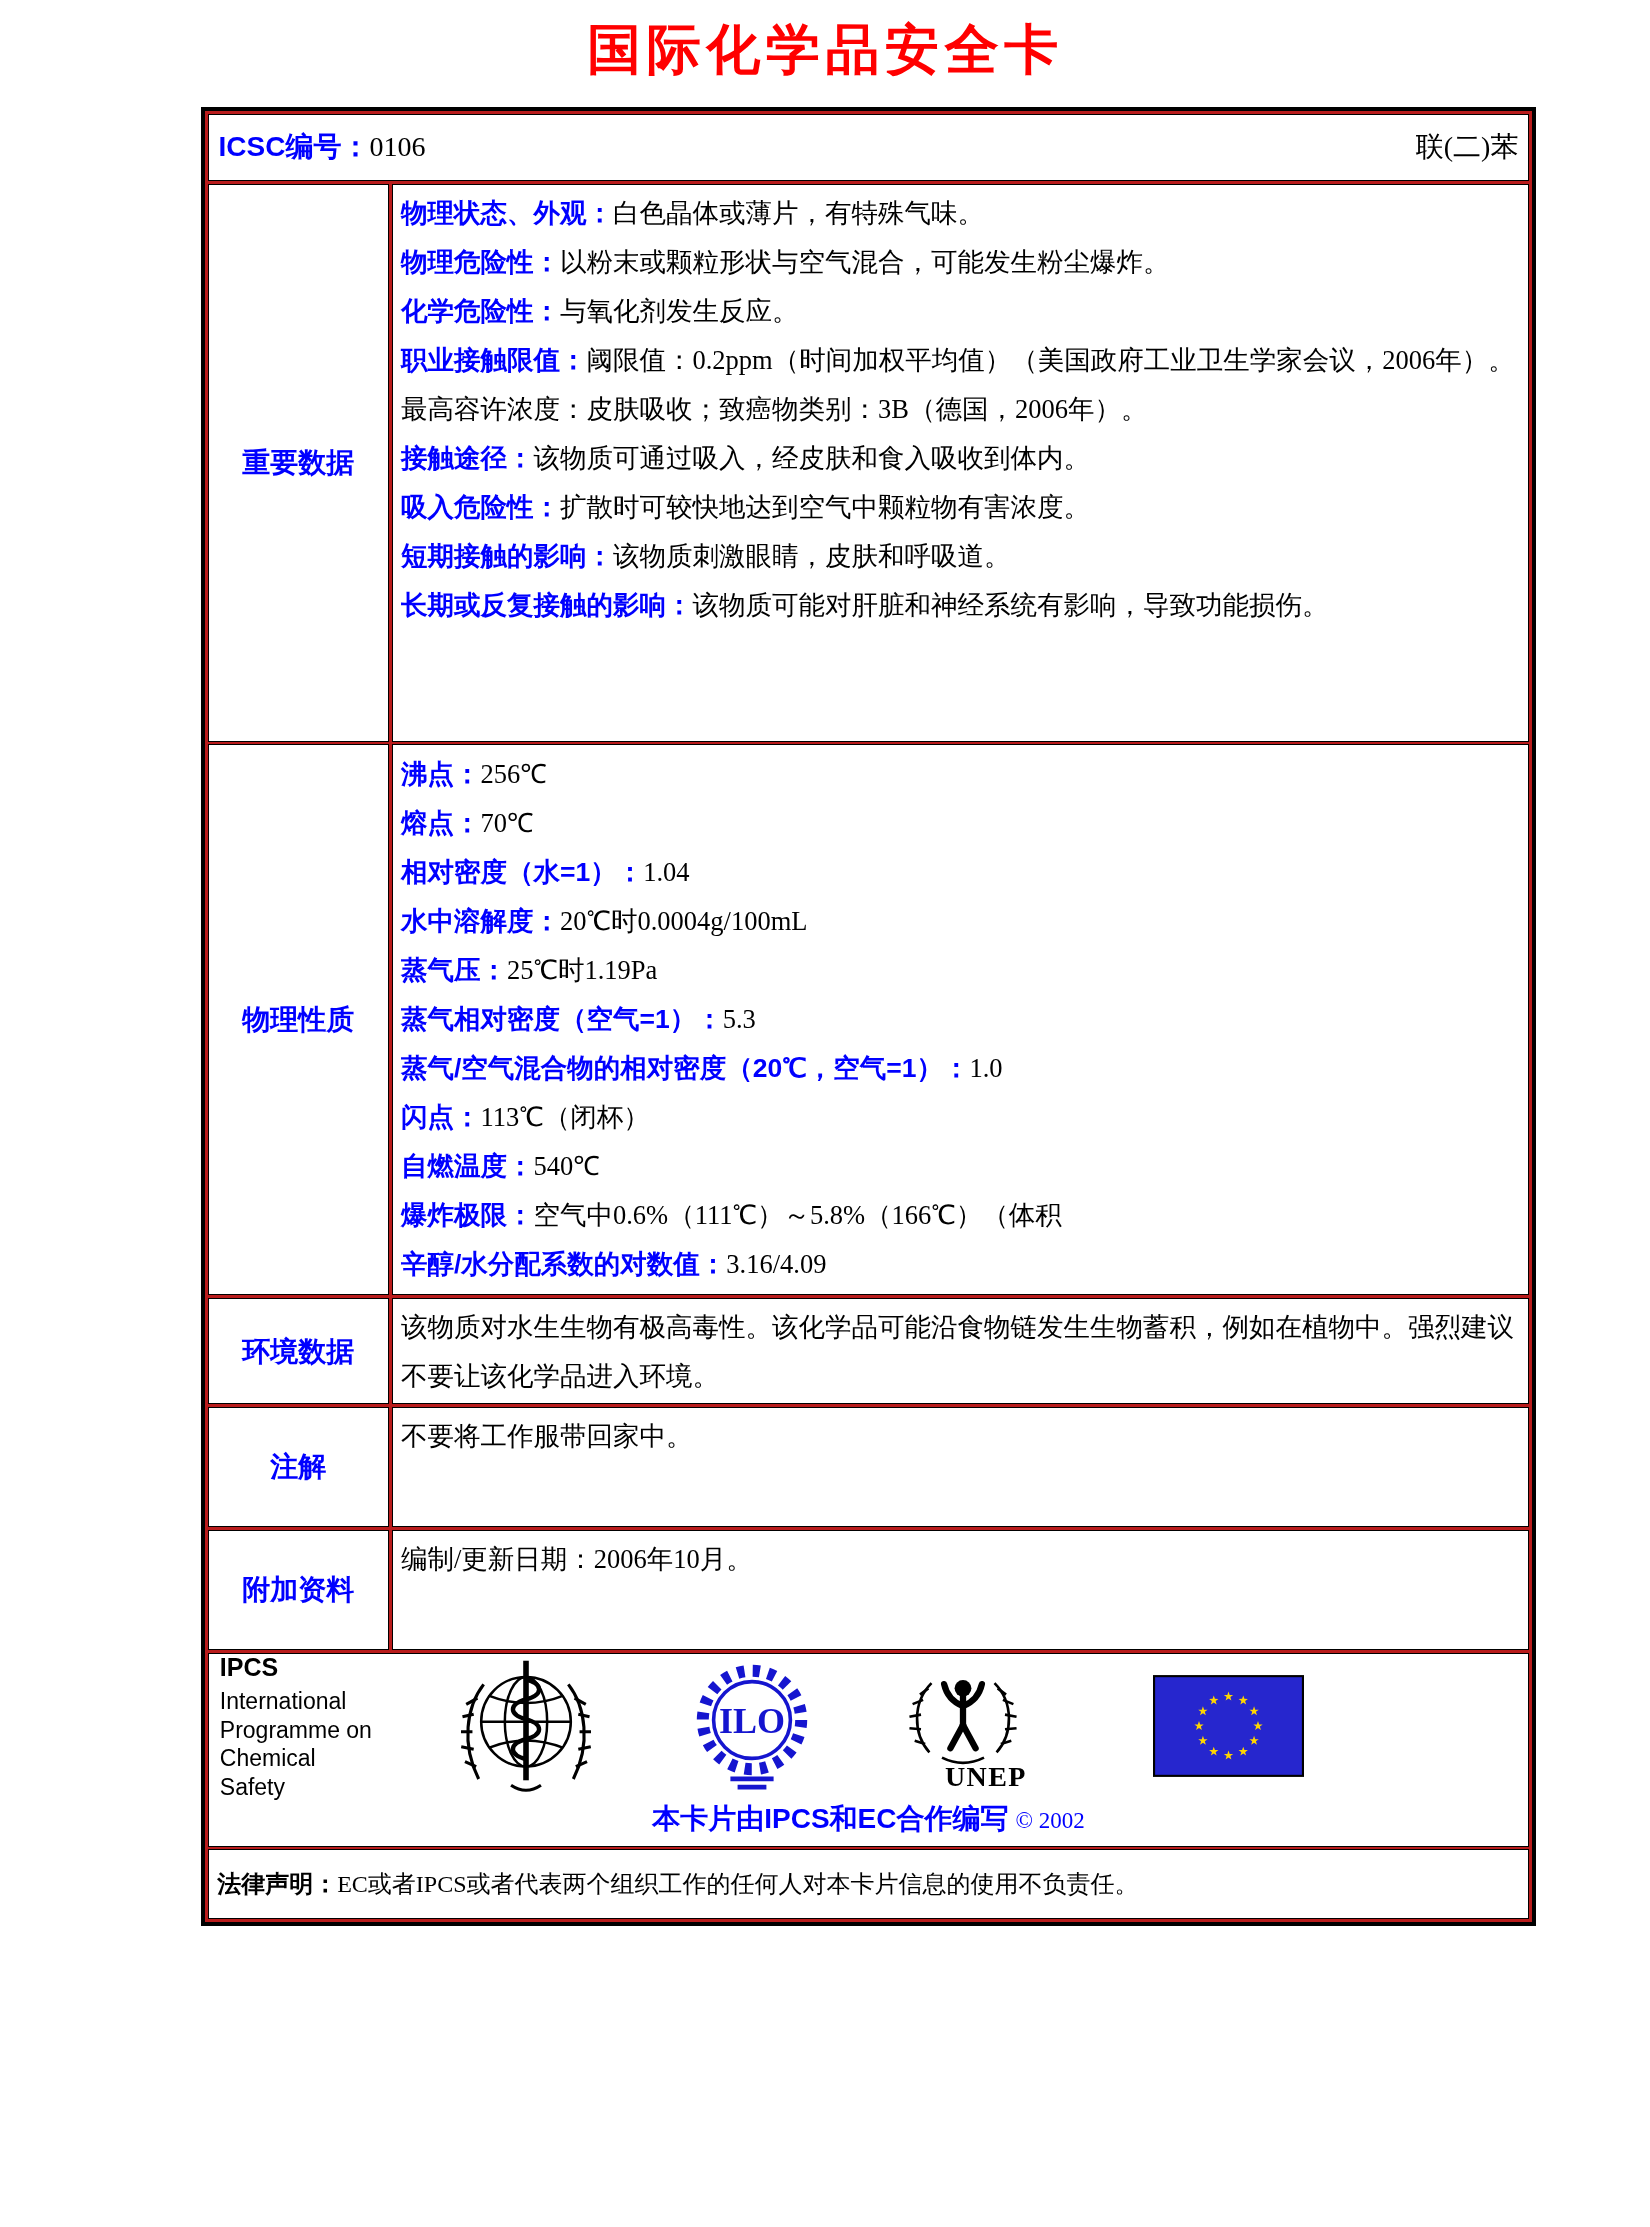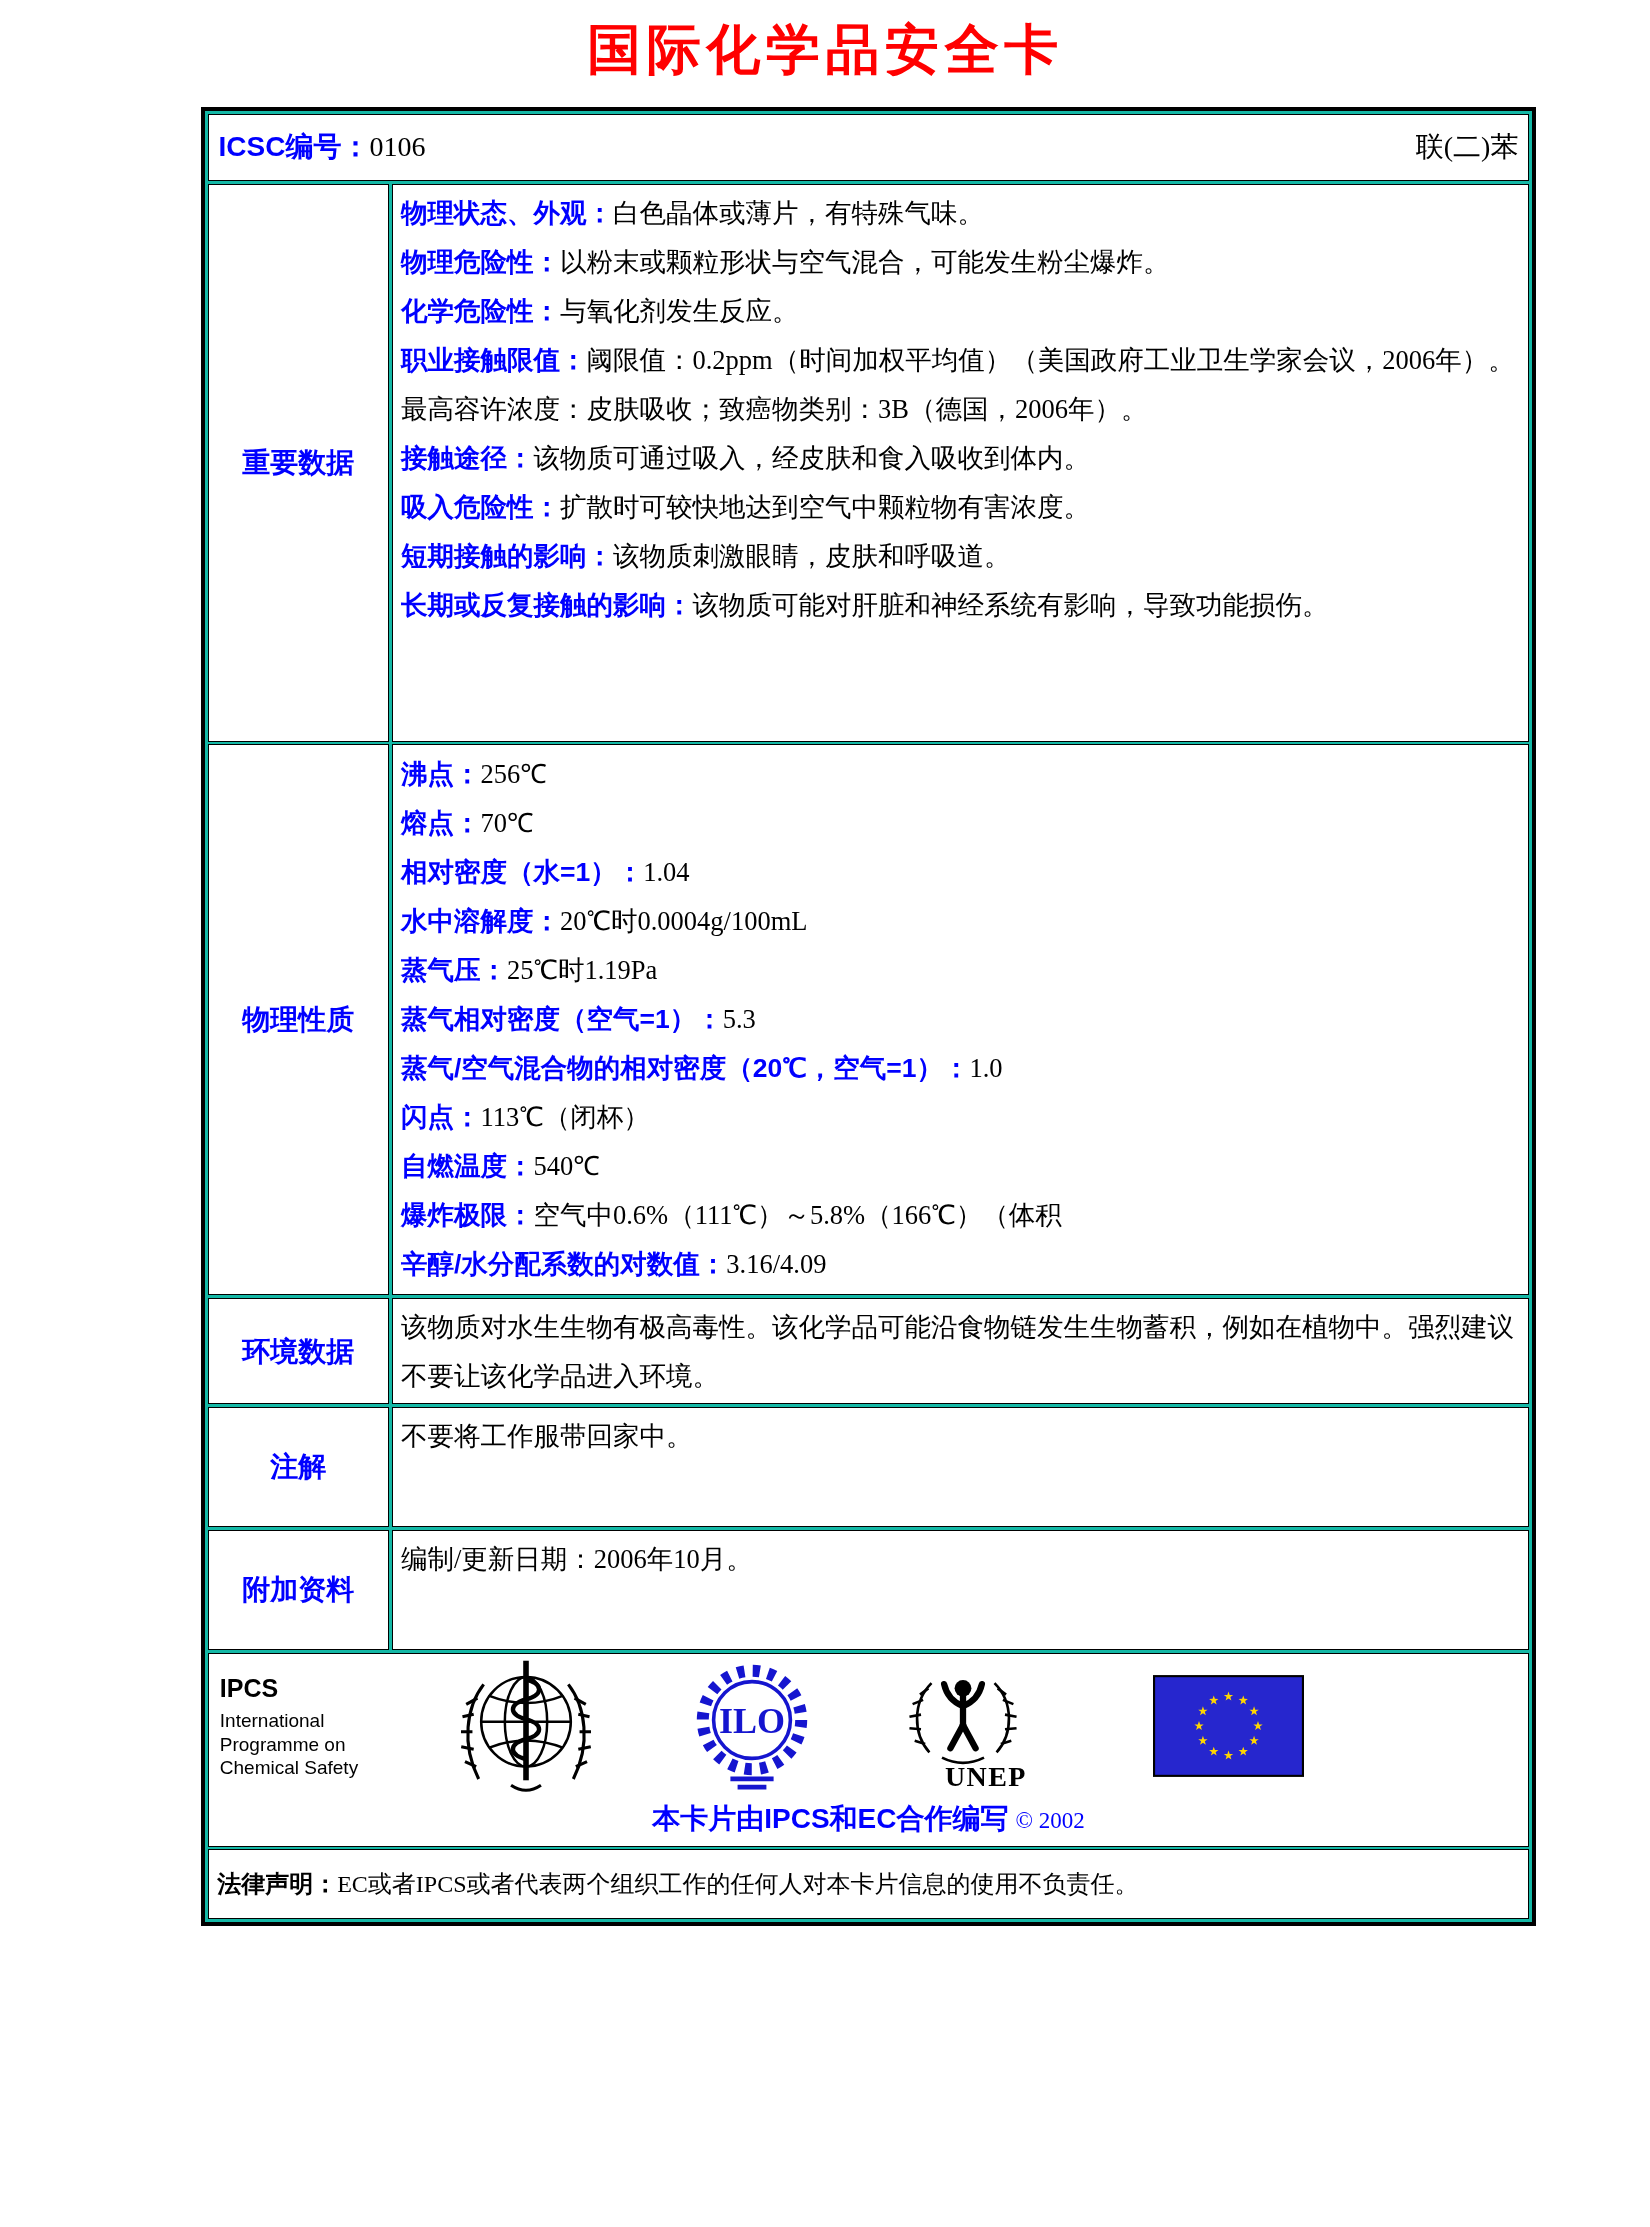--- a/index.html
+++ b/index.html
@@ -8,21 +8,21 @@
     font-family:"Liberation Serif", serif; color:#000;
   }
   .title {
     position:absolute; top:23px; left:0; width:100%;
     text-align:center; font-size:54px; line-height:1; font-weight:bold;
     color:#ff0000; letter-spacing:5.6px;
     font-family:"Liberation Serif", serif;
   }
   .card {
     position:absolute; left:201px; top:107px; width:1335px;
-    box-sizing:border-box; border:4.9px solid #000; background:#14b8a6;
+    box-sizing:border-box; border:4.9px solid #000; background:#b91c1c;
     padding:2.8px; display:flex; flex-direction:column; gap:2.8px;
   }
   .row { display:flex; gap:2.8px; align-items:stretch; }
   .cell { box-sizing:border-box; border:1.4px solid #000; background:#fff; }
   .full { flex:1; }
   
   .r-header   { height:67px; }
   .r-important{ height:558px; }
   .r-physical { height:551px; }
   .r-env      { height:106px; }
@@ -50,21 +50,21 @@
 
   .logos-cell { flex:1; padding:4.2px 0 0 0; }
   .logos-strip {
     display:flex; align-items:center; height:138px; padding-left:11px;
   }
   .ipcs-block {
     width:164px; font-family:"Liberation Sans", sans-serif; color:#000;
     line-height:1.25;
   }
   .ipcs-acronym { font-size:25px; font-weight:bold; margin-bottom:4.2px; }
-  .ipcs-line { font-size:19px; }
+  .ipcs-line { font-size:23px; }
   .logo-who  { margin-left:77px; }
   .logo-ilo  { margin-left:101px; }
   .logo-unep { margin-left:87px; text-align:right; }
   .unep-caption {
     font-family:"Liberation Serif", serif; font-weight:bold; font-size:28px;
     letter-spacing:1.4px; margin-top:-5.6px; color:#000;
   }
   .logo-eu   { margin-left:126px; }
   .credit { text-align:center; margin-top:4.2px; font-size:28px; }
   .credit .c1 { color:#0000ff; font-family:"Liberation Sans", sans-serif; font-weight:bold; }

